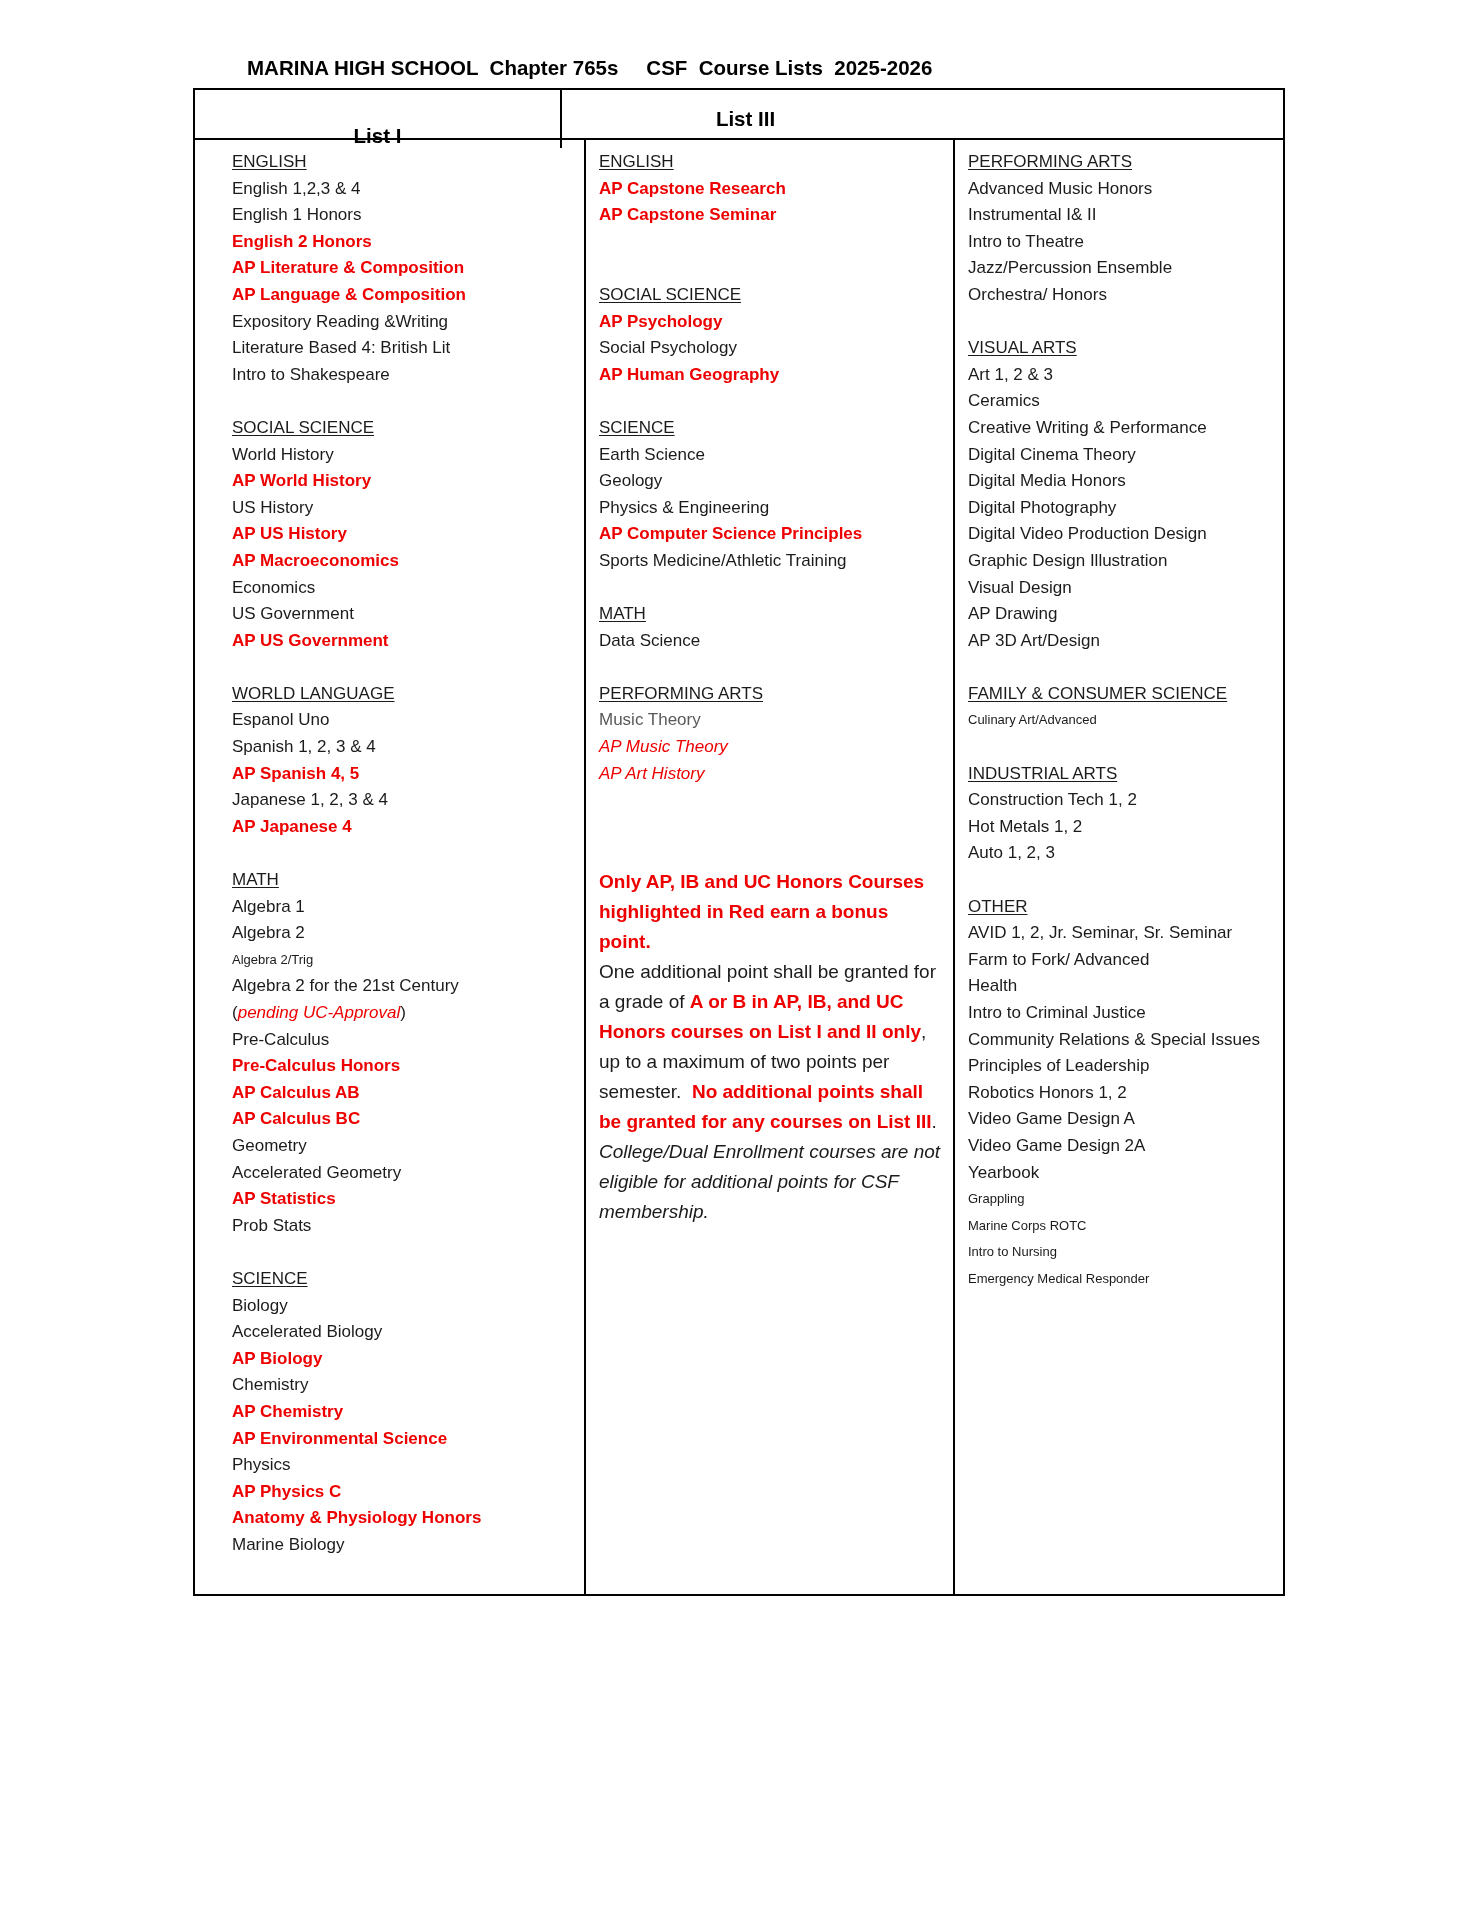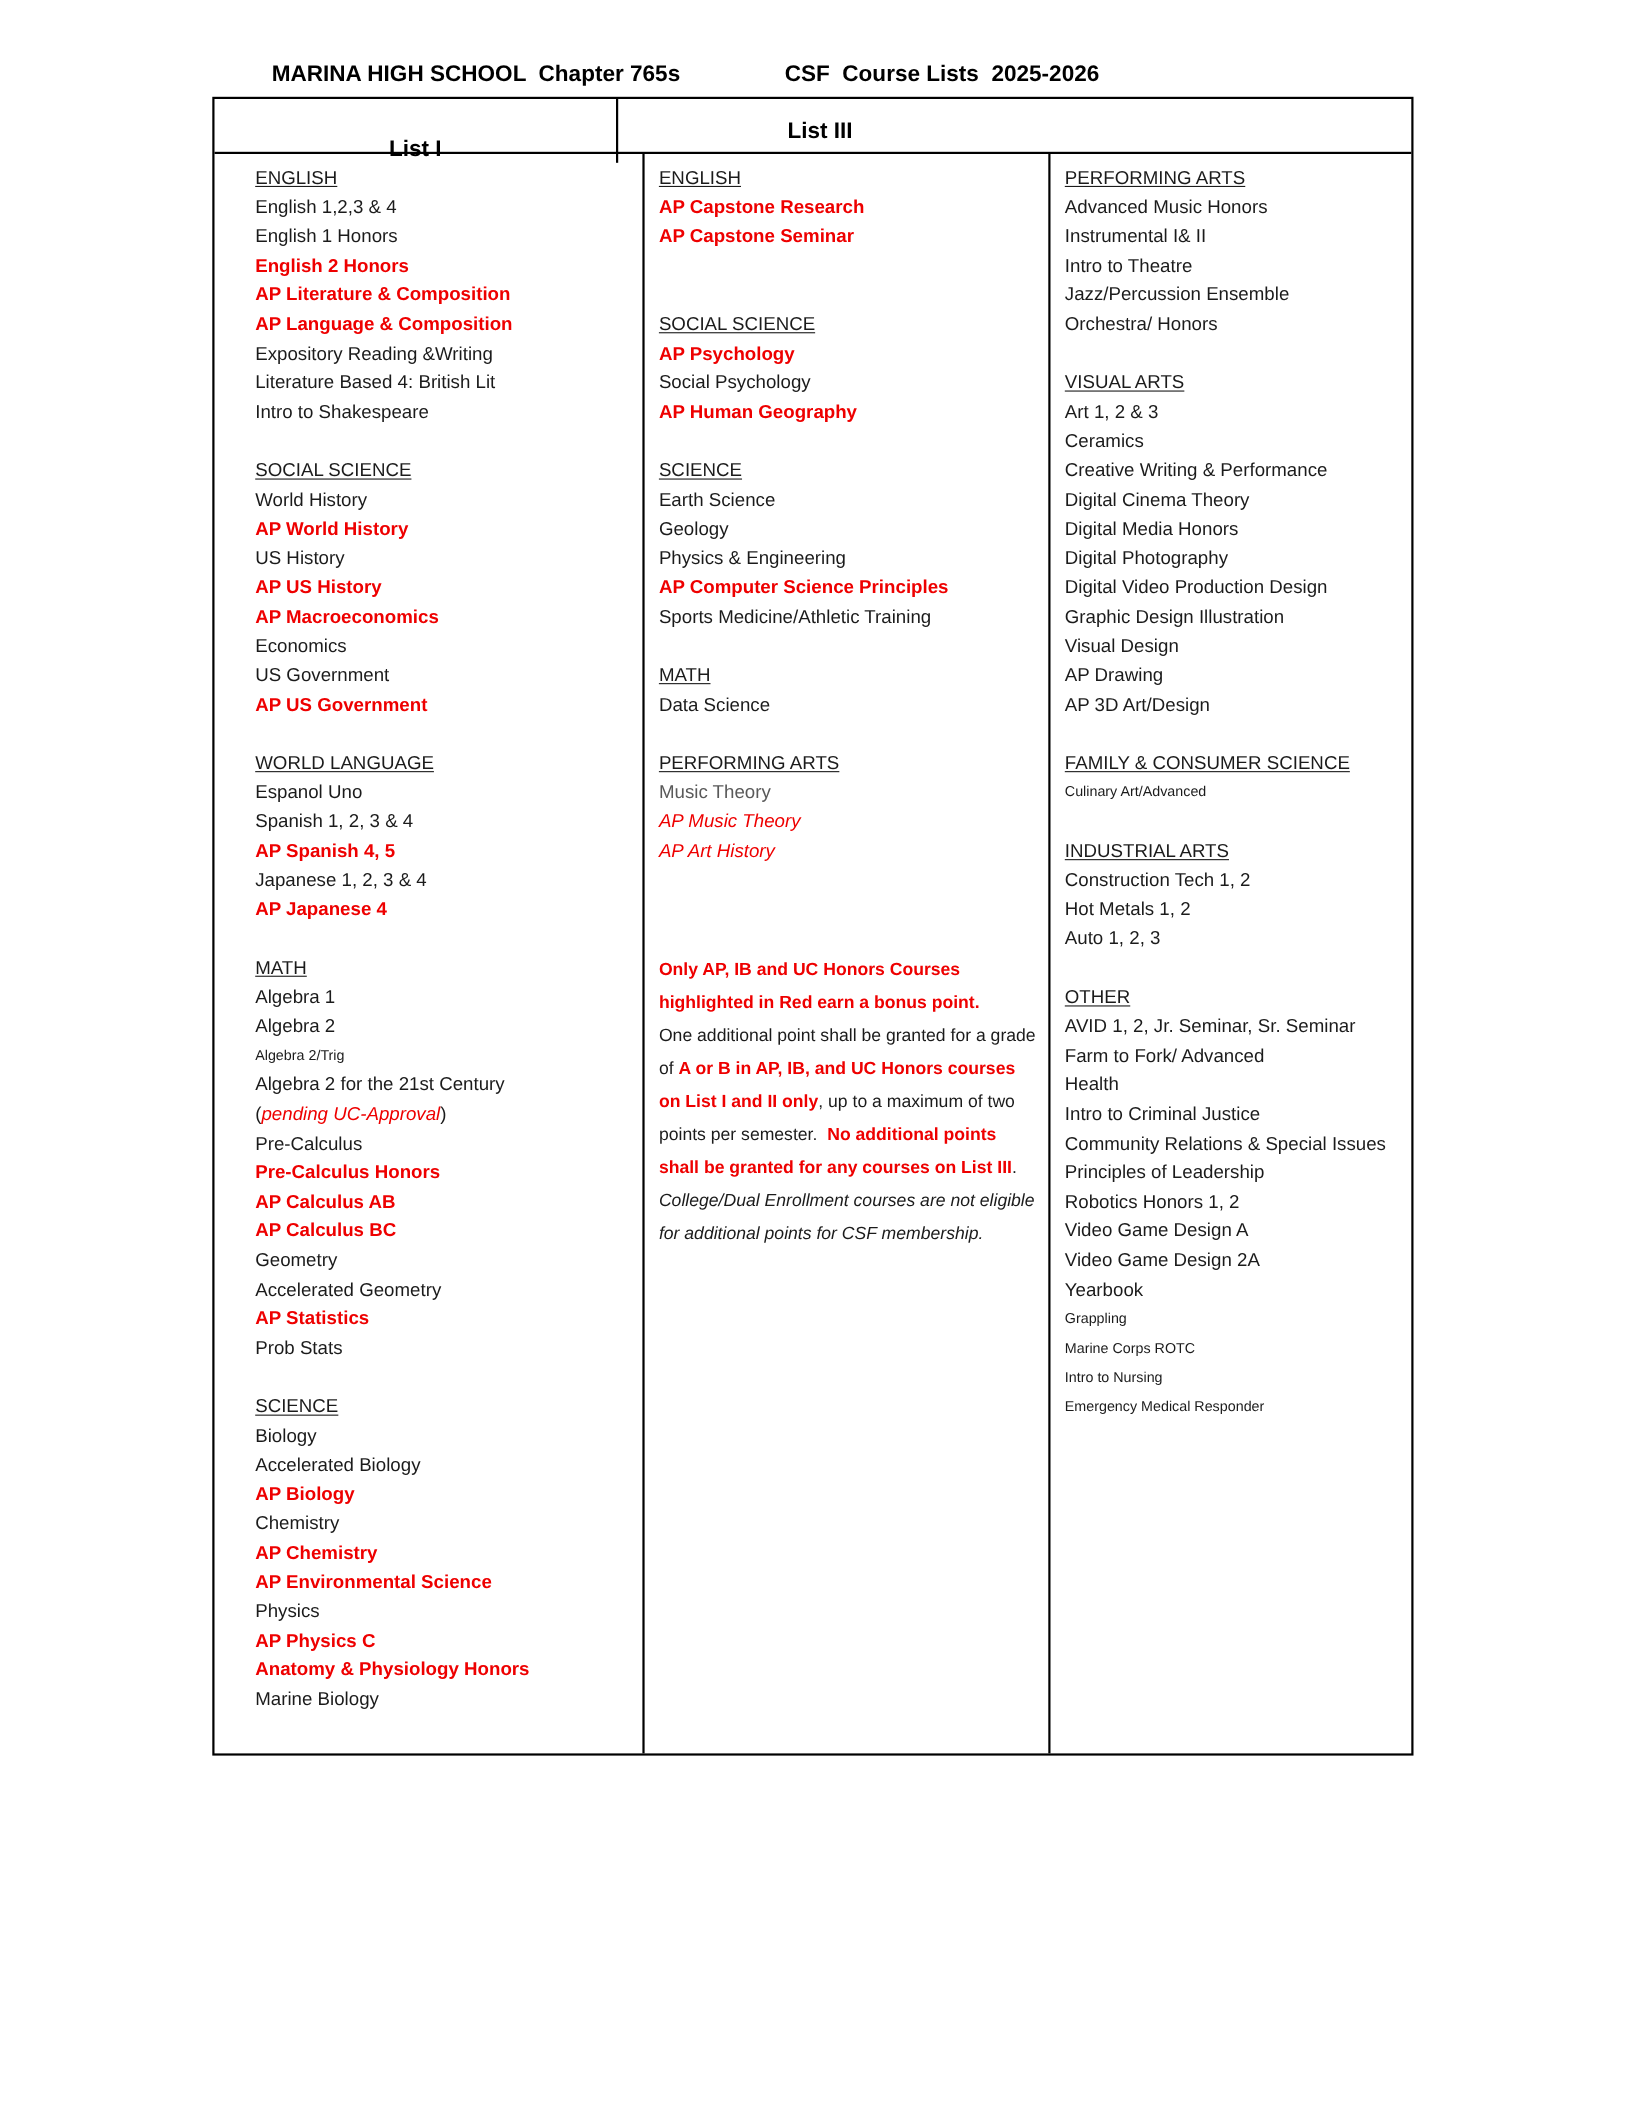--- a/index.html
+++ b/index.html
@@ -6,21 +6,21 @@
   html,body { background:#ffffff; }
   body {
     width:1484px; height:1920px;
     font-family:"Liberation Sans","DejaVu Sans",sans-serif;
     color:#1b1b1b;
   }
   .page { position:relative; width:1484px; height:1920px; background:#ffffff; overflow:hidden; }
 
   .title {
     position:absolute; left:247px; top:56px;
-    display:flex; gap:95px;
+    display:flex; gap:28px;
     font-weight:bold; font-size:20.5px; color:#000;
     white-space:pre;
   }
 
   .tbl {
     position:absolute; left:193px; top:88px;
     width:1092px; height:1508px;
     border:2px solid #000;
     display:flex; flex-direction:column;
     background:#fff;
@@ -49,21 +49,21 @@
   .td:first-child { border-left:none; }
 
   .ln { font-size:17px; line-height:26.6px; white-space:pre; }
   .h  { text-decoration:underline; text-underline-offset:2px; }
   .r  { color:#ee0000; font-weight:bold; }
   .ri { color:#ee0000; font-style:italic; }
   .gray { color:#595959; }
   .lg { font-size:13px; }
 
   .note {
-    font-size:16px; line-height:30px;
+    font-size:19px; line-height:30px;
     white-space:pre-wrap; color:#1b1b1b;
   }
   .nb { color:#ee0000; font-weight:bold; }
   .ni { font-style:italic; }
 </style>
 </head>
 <body>
 
 <div class="page">
 

